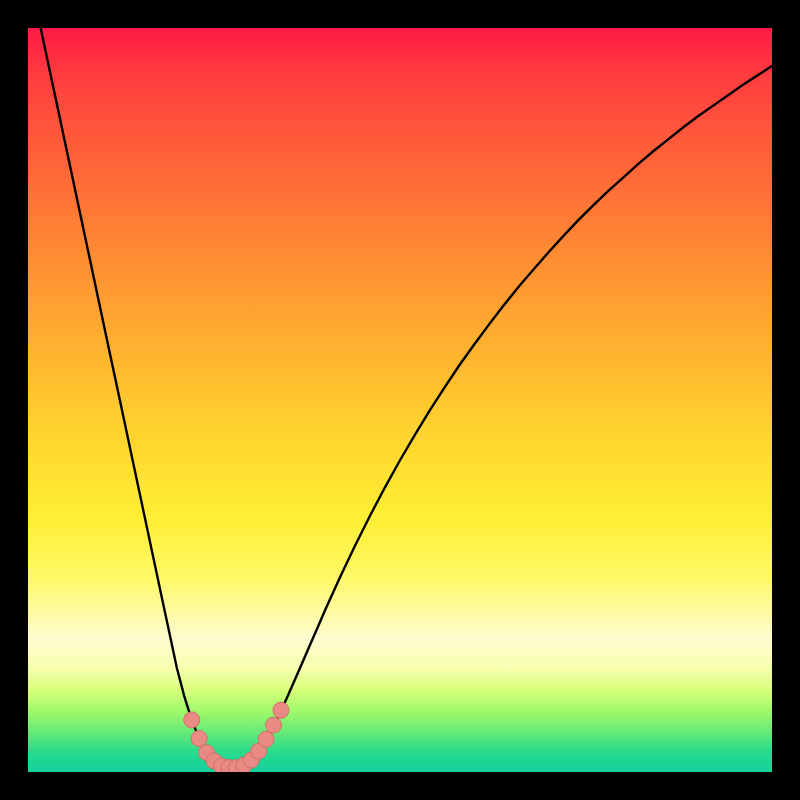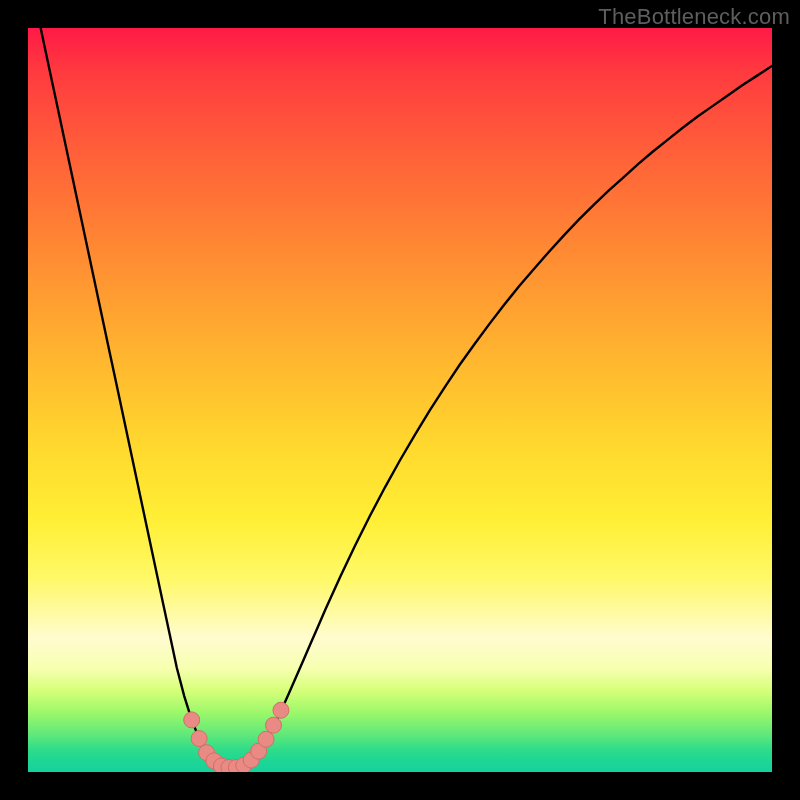--- a/index.html
+++ b/index.html
@@ -84,14 +84,13 @@
           <circle cx="208.32" cy="739.54" r="8" fill="#e98a84" stroke="#d46e68" stroke-width="1"></circle>
           <circle cx="215.76" cy="737.30" r="8" fill="#e98a84" stroke="#d46e68" stroke-width="1"></circle>
           <circle cx="223.20" cy="732.10" r="8" fill="#e98a84" stroke="#d46e68" stroke-width="1"></circle>
           <circle cx="230.64" cy="723.17" r="8" fill="#e98a84" stroke="#d46e68" stroke-width="1"></circle>
           <circle cx="238.08" cy="711.26" r="8" fill="#e98a84" stroke="#d46e68" stroke-width="1"></circle>
           <circle cx="245.52" cy="697.13" r="8" fill="#e98a84" stroke="#d46e68" stroke-width="1"></circle>
           <circle cx="252.96" cy="682.25" r="8" fill="#e98a84" stroke="#d46e68" stroke-width="1"></circle>
         </g>
     </svg>
   </div>
-  <div class="watermark">TheBottleneck.com</div>
 </div>
 
 </body></html>

